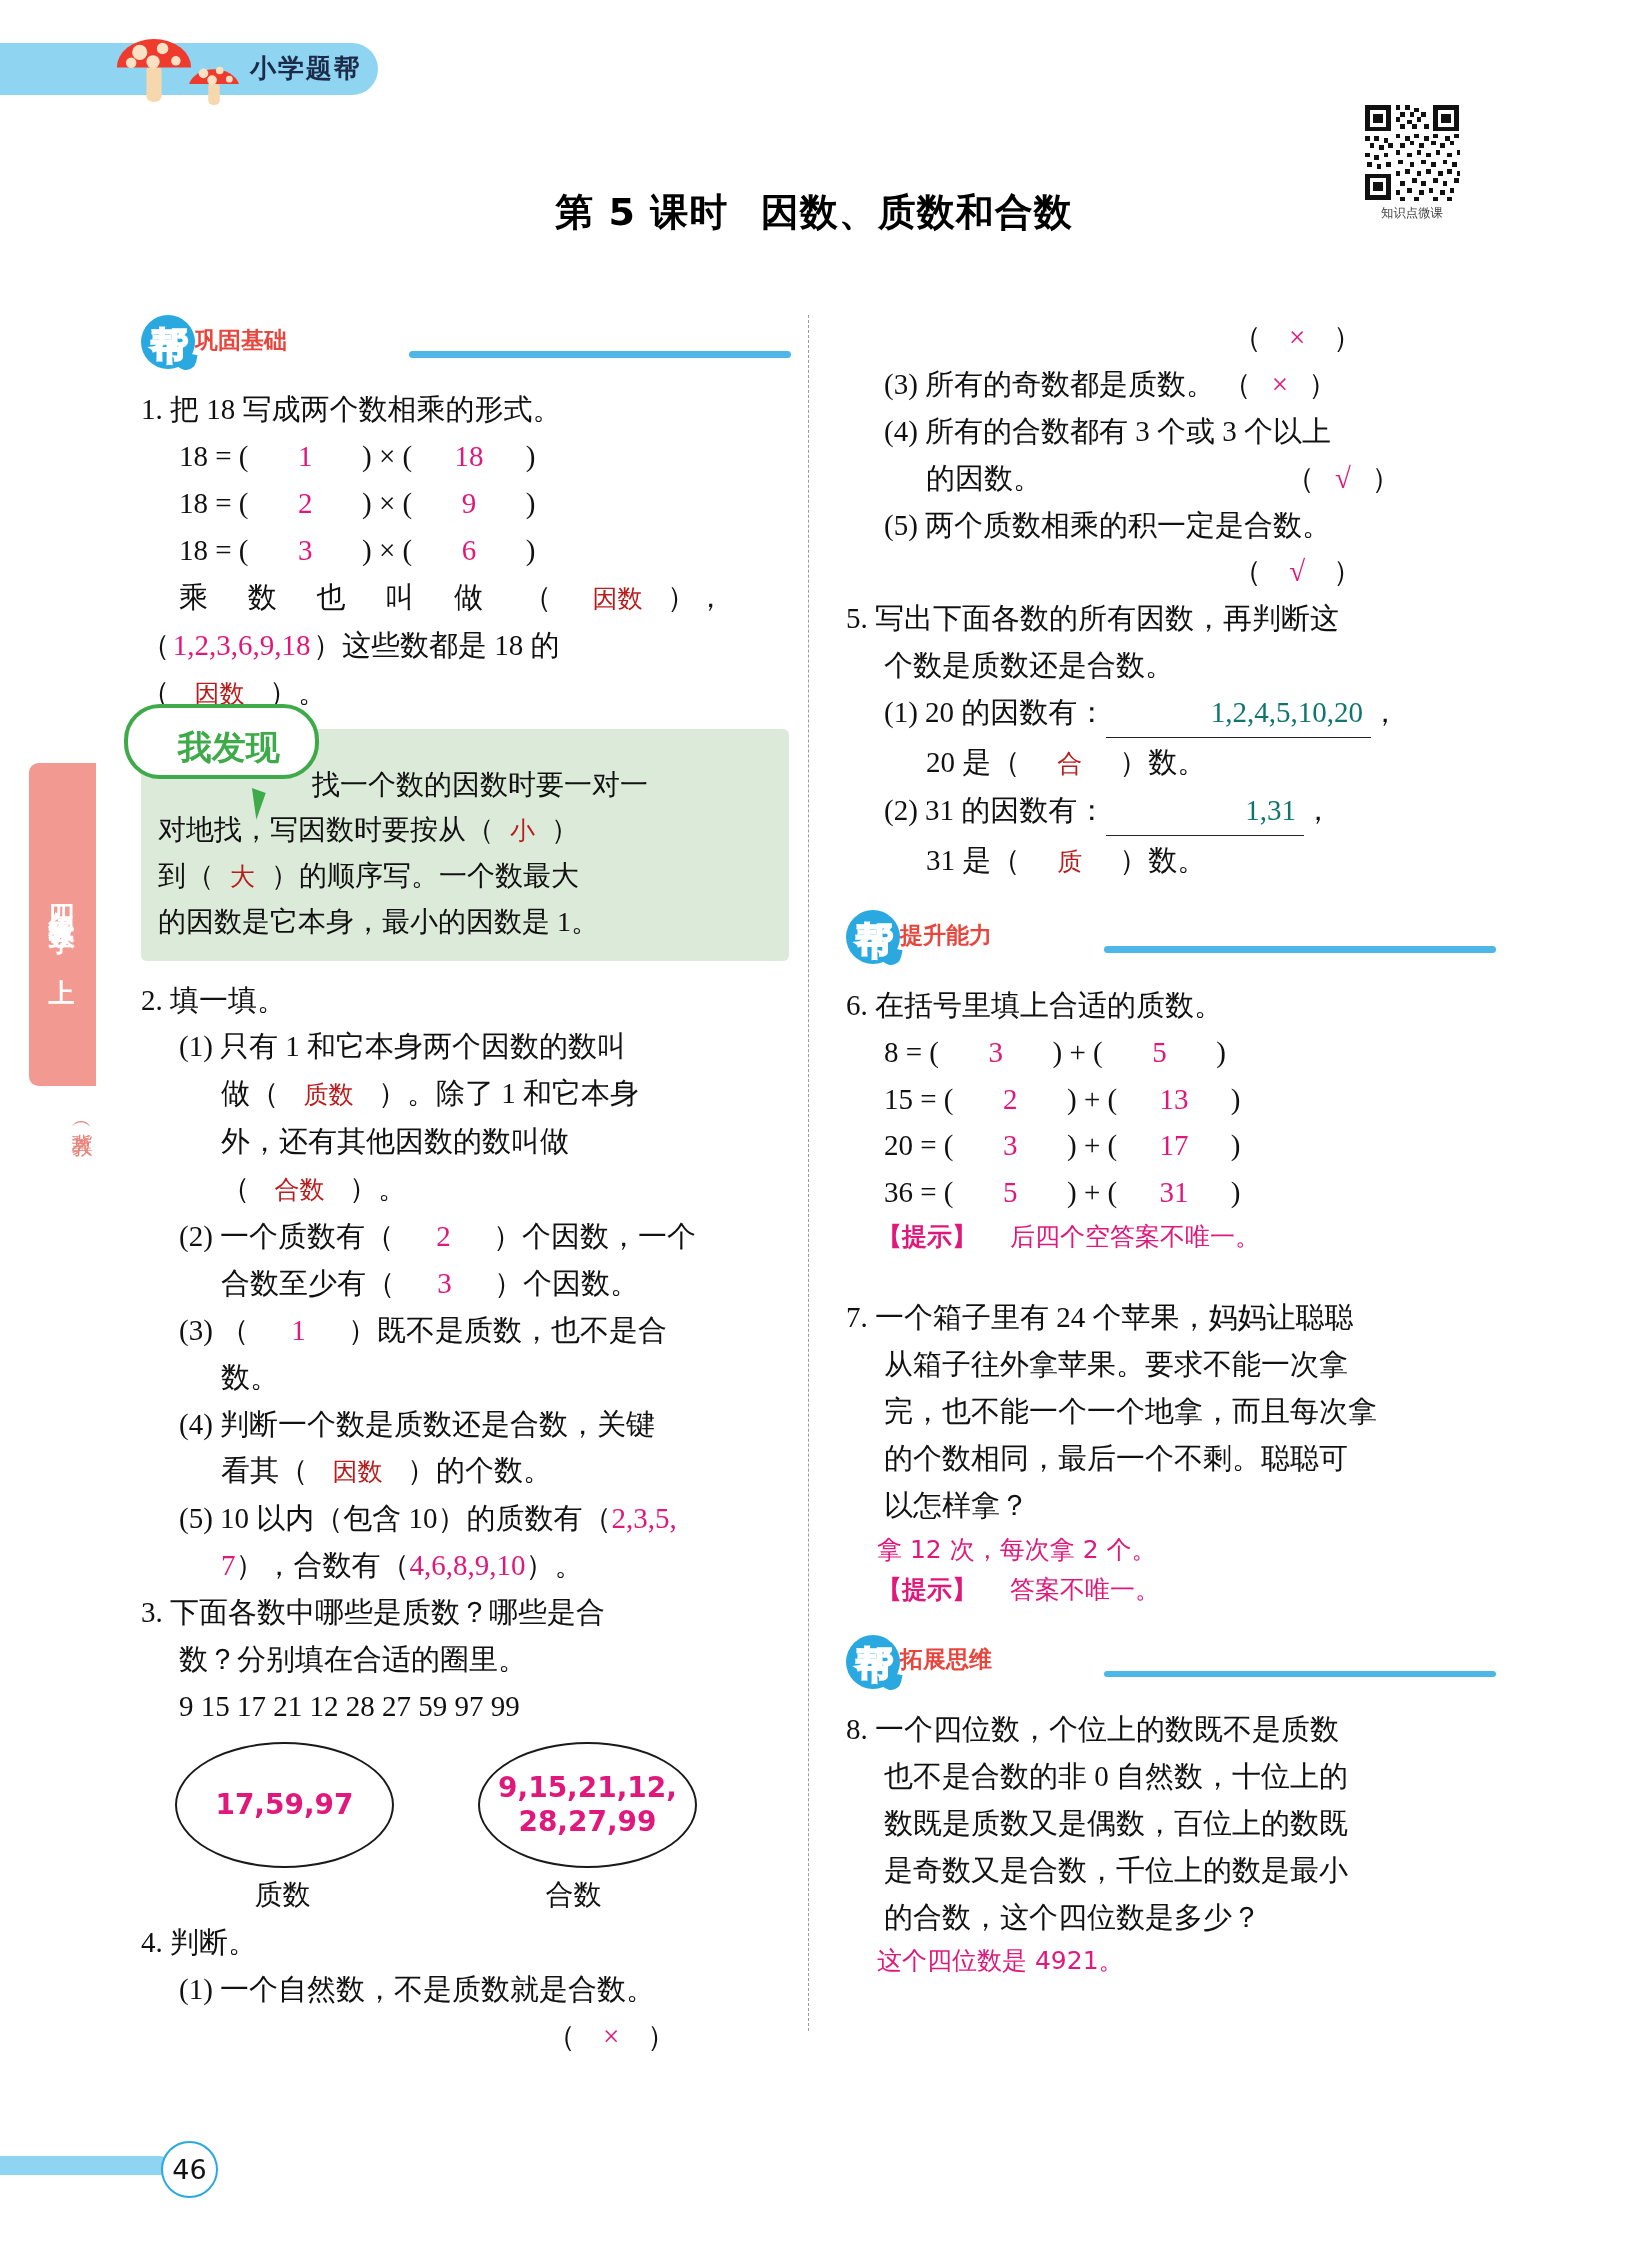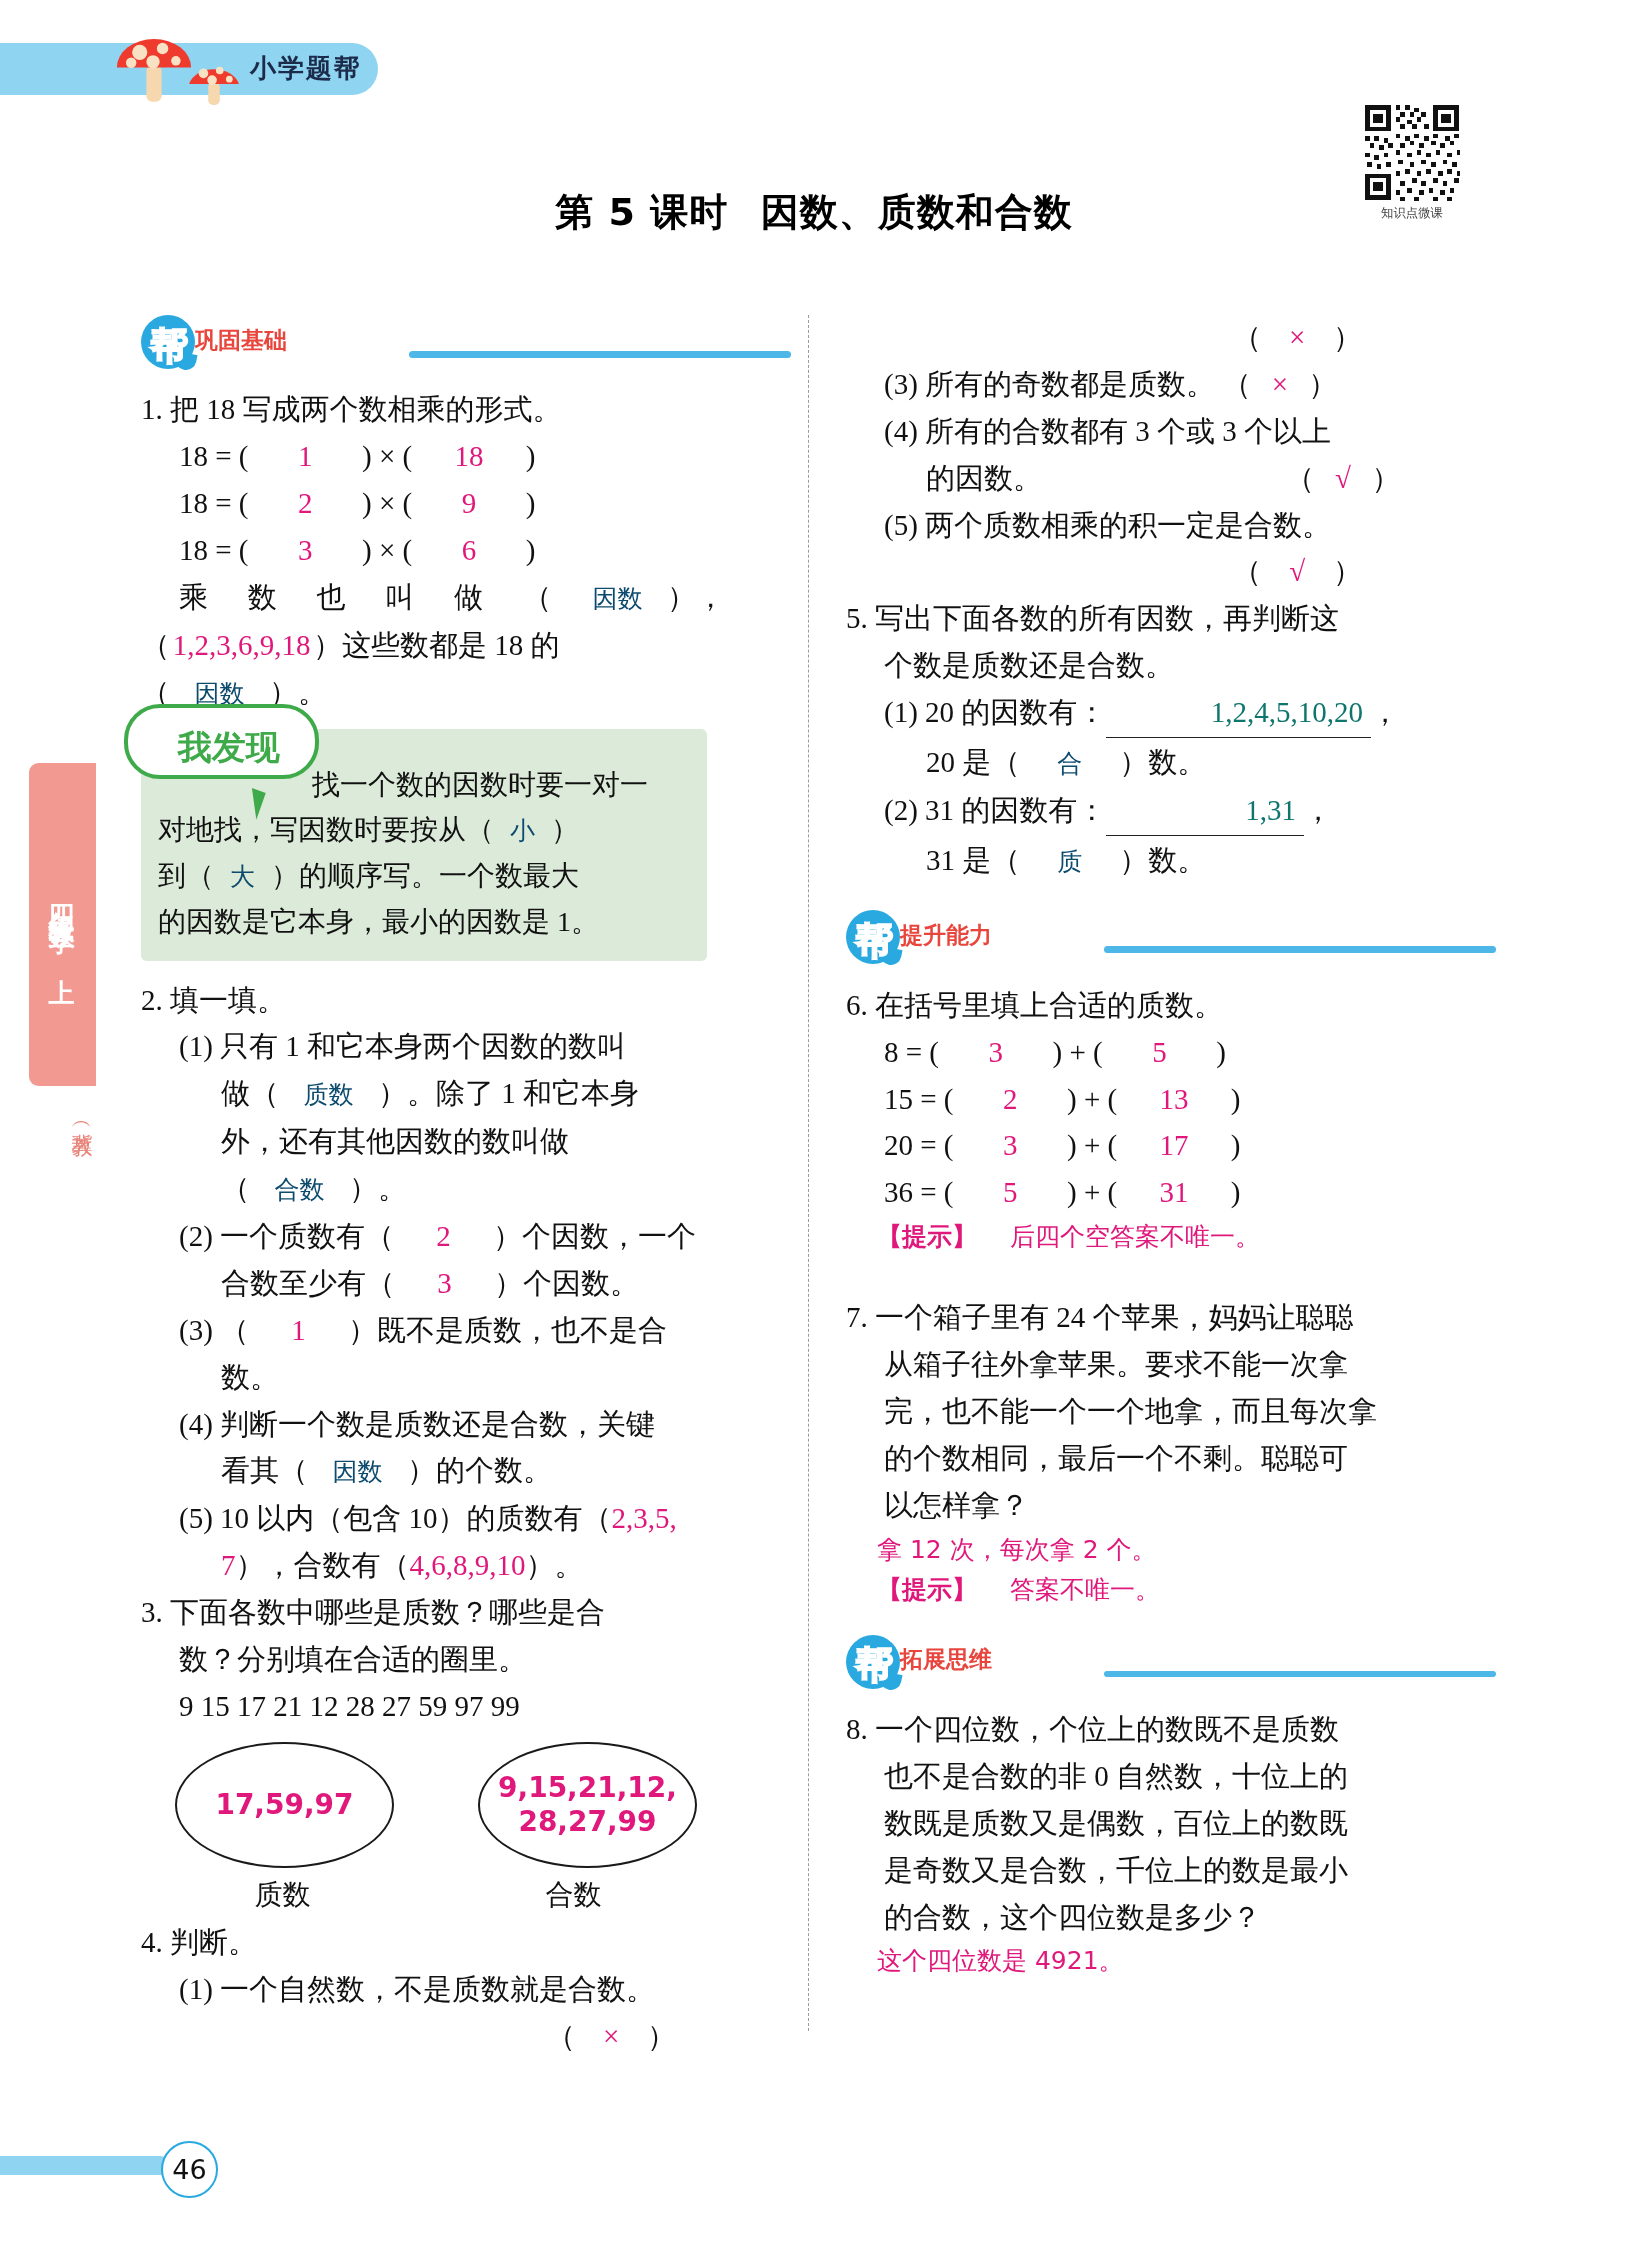--- a/index.html
+++ b/index.html
@@ -92,34 +92,34 @@
     position:absolute;left:268px;top:36px;right:0;height:6.7px;background:#4db7e8;border-radius:3.8px;
   }
   .sec-rule.short{left:258px;}
 
   
   .q{font-size:29px;line-height:45px;margin:0 0 1.9px 0;}
   .ind1{padding-left:38px;}
   .ind2{padding-left:38px;}
   .ind3{padding-left:80px;}
   .ans{color:#e0187c;}
-  .ans-cn{color:#0c4a6e;font-family:"DejaVu Sans","Liberation Sans",sans-serif;font-size:25px;}
+  .ans-cn{color:#b91c1c;font-family:"DejaVu Sans","Liberation Sans",sans-serif;font-size:25px;}
   .blank{display:inline-block;min-width:99px;text-align:center;}
   .blank-sm{display:inline-block;min-width:57px;text-align:center;}
   .blank-lg{display:inline-block;min-width:143px;text-align:center;}
   .uline{
     display:inline-block;border-bottom:1.9px solid #222;text-align:right;
     color:#0f766e;padding:0 7.6px 1.9px 7.6px;
   }
   .spread2{letter-spacing:0.56em;}
 
   
   .discover{
     position:relative;background:#dcebd9;border-radius:5.7px;
-    margin:13.4px 0 17px 0;padding:32.5px 17px 17px 17px;width:566px;box-sizing:border-box;
+    margin:13.4px 0 17px 0;padding:32.5px 17px 17px 17px;width:648px;box-sizing:border-box;
   }
   .discover p{font-size:28px;line-height:45px;margin:0;}
   .bubble{
     position:absolute;left:-17px;top:-25px;width:187px;height:67px;
     border:4.8px solid #3faa4a;border-radius:36px;background:#ffffff;
   }
   .bubble-tail{
     position:absolute;left:113px;top:57px;width:0;height:0;
     border-left:13.4px solid #3faa4a;border-right:13.4px solid transparent;
     border-top:7.6px solid transparent;border-bottom:25px solid transparent;

